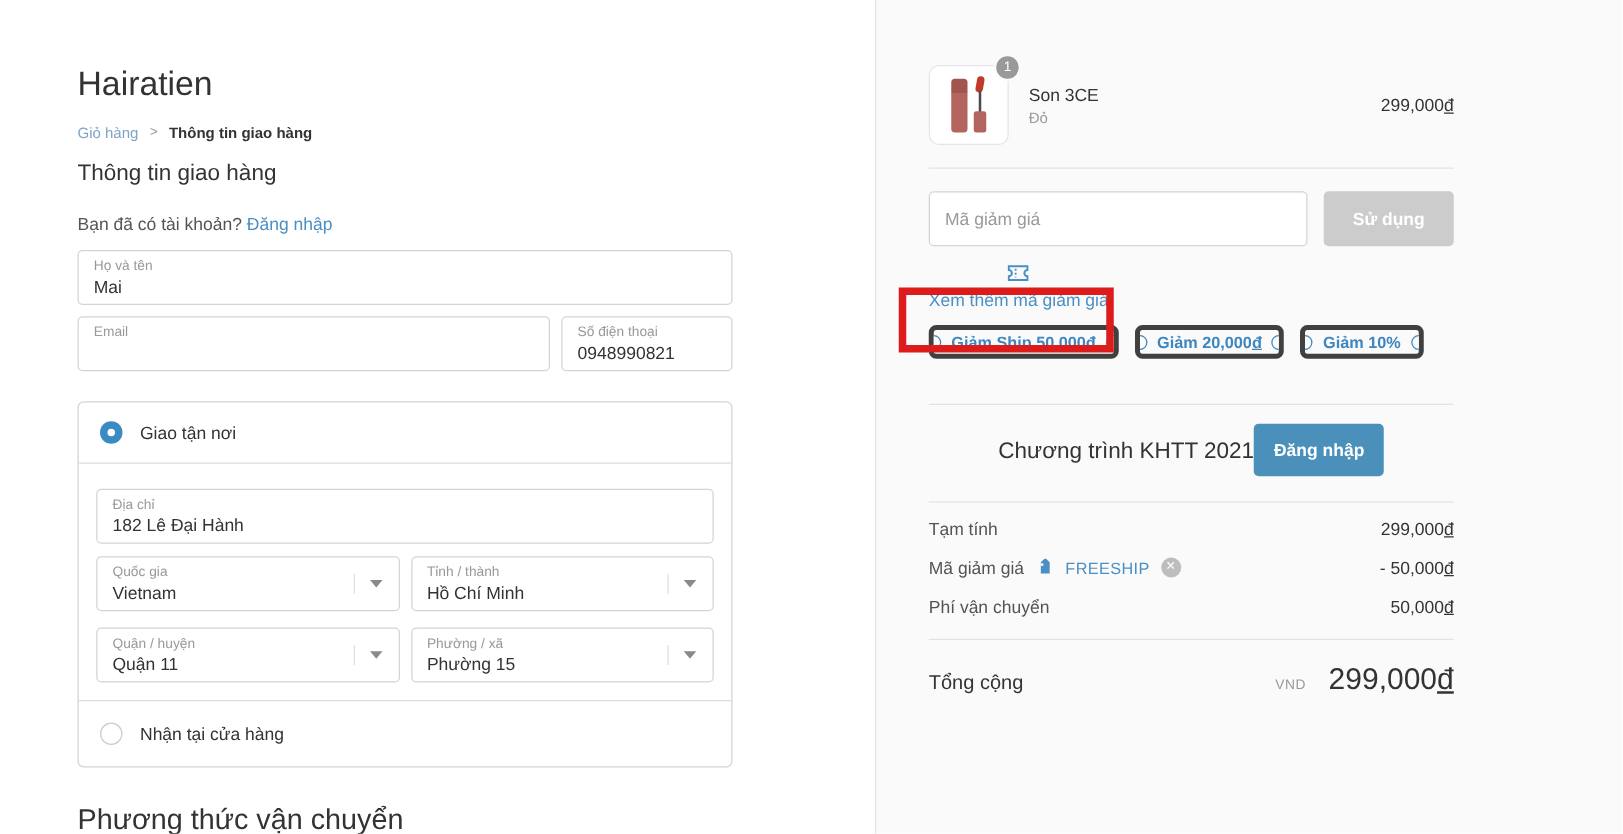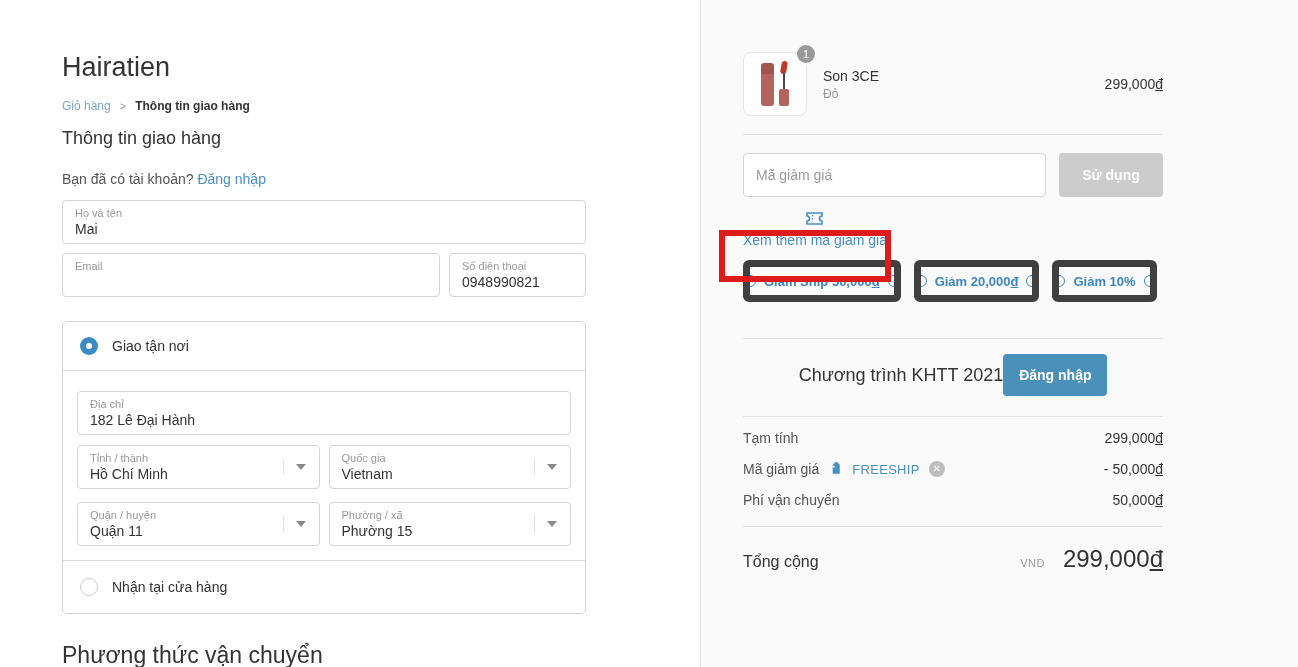--- a/index.html
+++ b/index.html
@@ -69,21 +69,21 @@
 
   .discount-row { margin-top:18px; display:flex; gap:13px; }
   .discount-input { flex:1; height:44px; border:1px solid #d4d4d4; border-radius:4px; padding:0 12px;
     font-size:14px; color:#333; background:#fff; outline:none; font-family:inherit; }
   .discount-input::placeholder { color:#999; }
   .apply-btn { width:104px; height:44px; background:#ccc; color:#fff; border:none; border-radius:4px;
     font-size:14px; font-weight:bold; cursor:default; font-family:inherit; }
 
   .more-codes { margin-top:15px; display:flex; align-items:center; gap:7px; font-size:14px; color:#4a8fc4; cursor:pointer; width:fit-content;flex-direction:column; }
   .chips-row { margin-top:12px; display:flex; gap:13px; }
-  .chip { position:relative; overflow:hidden; height:42px; border:7px solid #404040; border-radius:6px;
+  .chip { position:relative; overflow:hidden; height:27px; border:4px solid #404040; border-radius:6px;
     padding:0 14px; display:flex; align-items:center; color:#3d86c0; font-size:13px; font-weight:bold;
     background:transparent; cursor:pointer; white-space:nowrap; }
   .chip::before, .chip::after { content:""; position:absolute; top:50%; transform:translateY(-50%);
     width:10px; height:10px; border-radius:50%; background:#fafafa; border:1px solid #3d86c0; }
   .chip::before { left:-6px; } .chip::after { right:-6px; }
 
   .loyalty-row { margin-top:15px; display:flex; align-items:center; justify-content:center; }
   .loyalty-title { font-size:18px; color:#333; }
   .login-btn { width:104px; height:42px; background:#4a90ba; color:#fff; border:none; border-radius:4px;
     font-size:14px; font-weight:bold; cursor:pointer; font-family:inherit; }
@@ -155,29 +155,29 @@
         <div class="divider-h"></div>
 
         <div class="inner-fields">
           <div class="fieldbox">
             <span class="lbl">Địa chỉ</span>
             <span class="val">182 Lê Đại Hành</span>
           </div>
 
           <div class="select-row">
             <div class="fieldbox selectbox">
-              <span class="lbl">Tỉnh / thành</span>
-              <span class="val">Hồ Chí Minh</span>
+              <span class="lbl">Quốc gia</span>
+              <span class="val">Vietnam</span>
               <span class="sel-arrow">
                   <span class="tri"></span>
                 </span>
             </div>
             <div class="fieldbox selectbox">
-              <span class="lbl">Quốc gia</span>
-              <span class="val">Vietnam</span>
+              <span class="lbl">Tỉnh / thành</span>
+              <span class="val">Hồ Chí Minh</span>
               <span class="sel-arrow">
                   <span class="tri"></span>
                 </span>
             </div>
           </div>
 
           <div class="select-row second">
             <div class="fieldbox selectbox">
               <span class="lbl">Quận / huyện</span>
               <span class="val">Quận 11</span>

